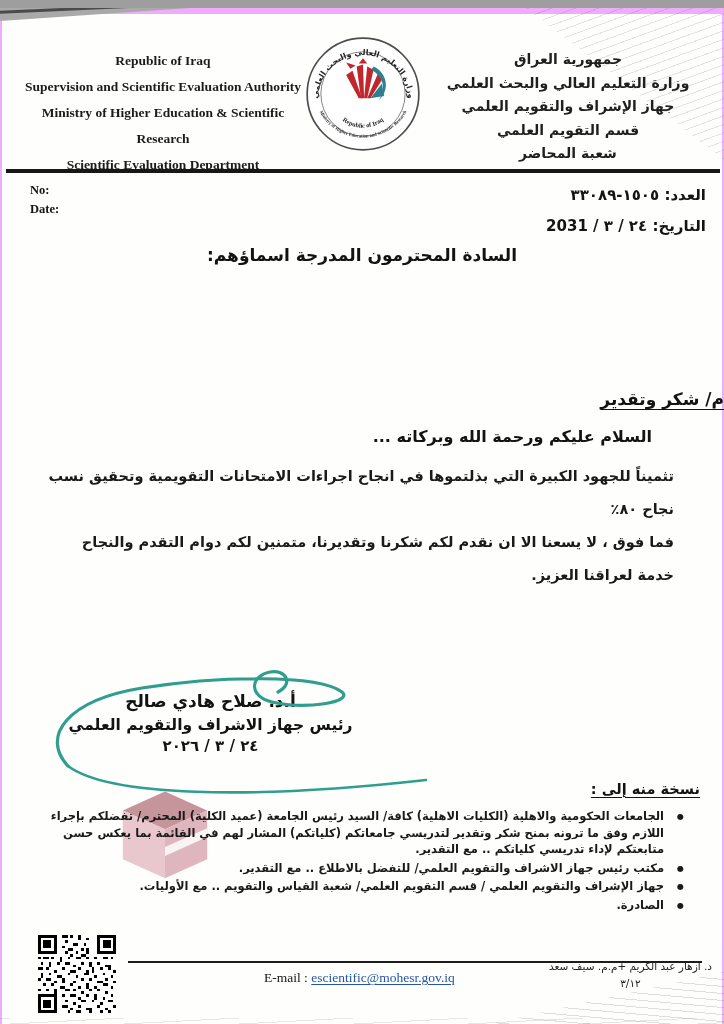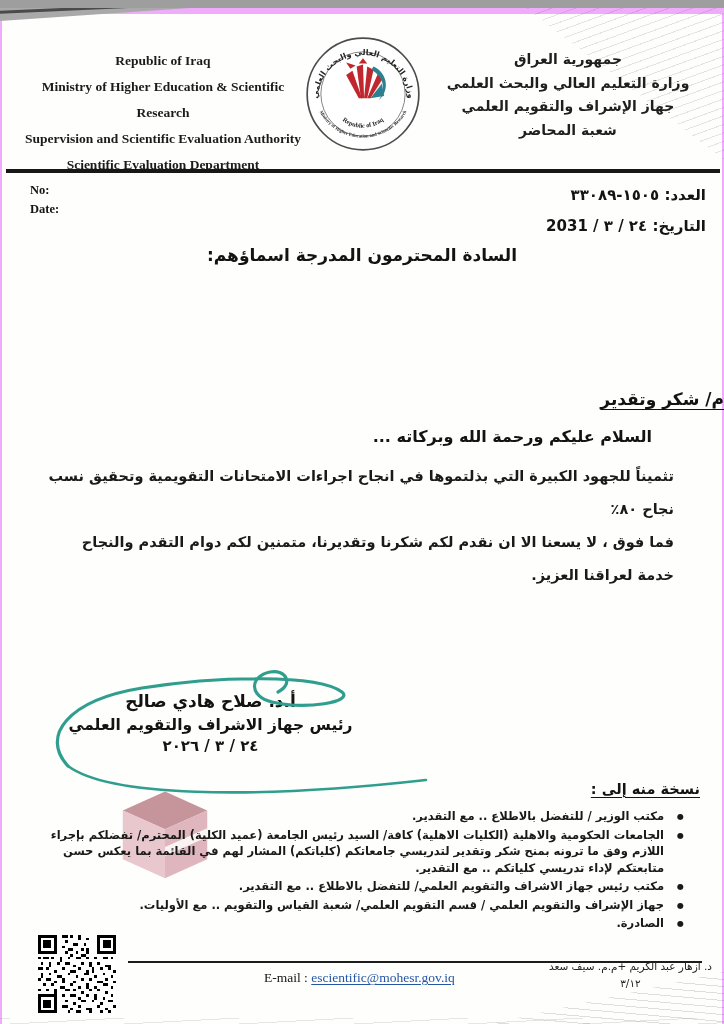--- a/index.html
+++ b/index.html
@@ -83,22 +83,22 @@
 <div class="photo">
   <div class="page"></div>
   <div class="hatch-tr"></div>
   <div class="hatch-br"></div>
   <div class="hatch-bottom"></div>
   <div class="corner-gray"></div>
   <div class="corner-line"></div>
 
   <div class="hdr-en">
     <div>Republic of Iraq</div>
+    <div>Supervision and Scientific Evaluation Authority</div>
     <div>Ministry of Higher Education &amp; Scientific Research</div>
-    <div>Supervision and Scientific Evaluation Authority</div>
     <div>Scientific Evaluation Department</div>
   </div>
 
   <svg class="seal" viewBox="0 0 112 112">
     <circle cx="56" cy="56" r="53" fill="#ffffff" stroke="#4c4c4c" stroke-width="1.6"></circle>
     <circle cx="56" cy="56" r="40" fill="none" stroke="#6e6e6e" stroke-width="0.8"></circle>
     <defs>
       <path id="arcTop" d="M 13 62 A 43 43 0 1 1 99 62"></path>
       <path id="arcMid" d="M 27 68 A 31 31 0 0 0 85 68"></path>
       <path id="arcBot" d="M 10 60 A 47 47 0 0 0 102 60"></path>
@@ -121,20 +121,21 @@
     </text>
     <text font-size="4.4" font-weight="bold" fill="#262626" font-family="Liberation Serif, serif">
       <textPath href="#arcBot" startOffset="50%" text-anchor="middle">Ministry of Higher Education and Scientific Research</textPath>
     </text>
   </svg>
 
   <div class="hdr-ar">
     <div>جمهورية العراق</div>
     <div>وزارة التعليم العالي والبحث العلمي</div>
     <div>جهاز الإشراف والتقويم العلمي</div>
+    <div>قسم التقويم العلمي</div>
     <div>شعبة المحاضر</div>
   </div>
 
   <div class="rule"></div>
 
   <div class="ref-left">
     <div>No:</div>
     <div>Date:</div>
   </div>
   <div class="ref-right">
@@ -160,21 +161,20 @@
 
   <div class="copies-heading">نسخة منه إلى :</div>
   <svg class="watermark" viewBox="0 0 100 90">
     <polygon points="50,5 88,22 50,39 12,22" fill="#8d2f3c"></polygon>
     <polygon points="12,22 50,39 50,83 12,66" fill="#d4939e"></polygon>
     <polygon points="88,22 50,39 50,83 88,66" fill="#c2707e"></polygon>
     <polygon points="88,38 50,55 50,63 88,46" fill="#ffffff" opacity="0.85"></polygon>
   </svg>
   <div class="copies-list">
     <ul>
-      <li>مكتب الوزير / للتفضل بالاطلاع .. مع التقدير.</li>
       <li>الجامعات الحكومية والاهلية (الكليات الاهلية) كافة/ السيد رئيس الجامعة (عميد الكلية) المحترم/ تفضلكم بإجراء اللازم وفق ما ترونه بمنح شكر وتقدير لتدريسي جامعاتكم (كلياتكم) المشار لهم في القائمة بما يعكس حسن متابعتكم لإداء تدريسي كلياتكم .. مع التقدير.</li>
       <li>مكتب رئيس جهاز الاشراف والتقويم العلمي/ للتفضل بالاطلاع .. مع التقدير.</li>
       <li>جهاز الإشراف والتقويم العلمي / قسم التقويم العلمي/ شعبة القياس والتقويم .. مع الأوليات.</li>
       <li>الصادرة.</li>
     </ul>
   </div>
 
   <svg class="qr" viewBox="0 0 29 29" shape-rendering="crispEdges">
     <rect x="0" y="0" width="29" height="29" fill="#ffffff"></rect>
     <g fill="#000000">

